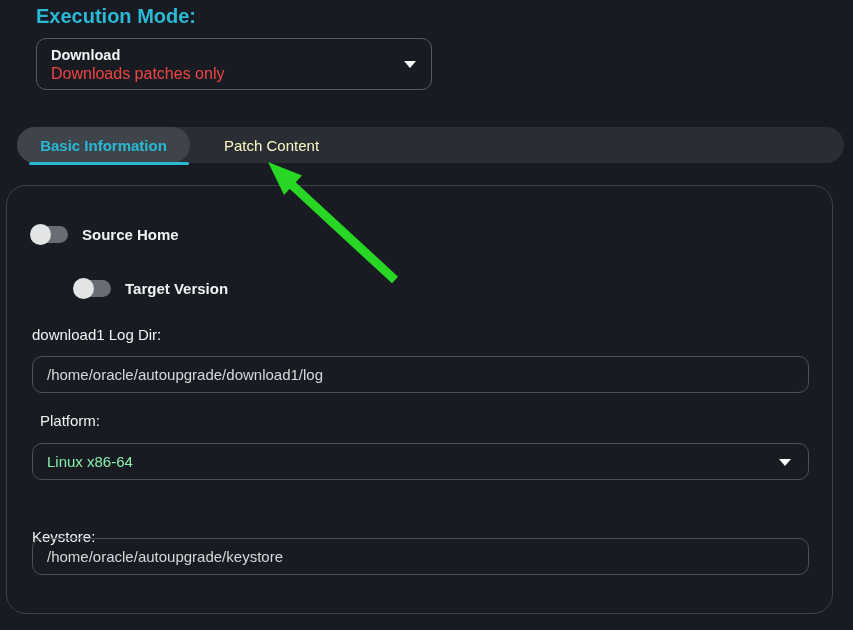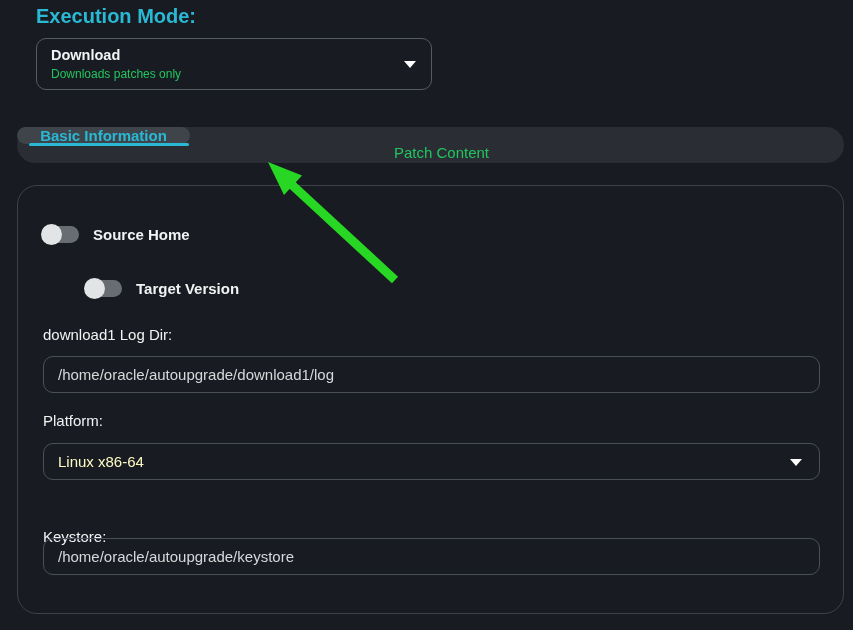--- a/index.html
+++ b/index.html
@@ -17,53 +17,53 @@
   .exec-label {
     position:absolute; left:36px; top:5px;
     font-size:20px; font-weight:bold; color:#29b9d4;
   }
   .exec-select {
     position:absolute; left:36px; top:38px; width:396px; height:52px;
     border:1px solid #555b62; border-radius:10px;
     padding:7px 14px 4px 14px; cursor:pointer;
   }
   .exec-sel-main { font-size:14.5px; font-weight:bold; color:#f2f3f4; line-height:19px; }
-  .exec-sel-desc { font-size:12px; color:#22c55e; line-height:18px; }
+  .exec-sel-desc { font-size:16px; color:#ef4444; line-height:18px; }
   .caret-down {
     position:absolute; right:15px; top:50%; margin-top:-3px;
     width:0; height:0;
     border-left:6px solid transparent; border-right:6px solid transparent;
     border-top:7px solid #ffffff;
   }
 
   
   .tabbar {
     position:absolute; left:17px; top:127px; width:827px; height:36px;
     background:#2a2e34; border-radius:18px;
-    display:flex; align-items:stretch;flex-direction:column;
+    display:flex; align-items:stretch;
   }
   .tab {
     display:flex; align-items:center; justify-content:center;
-    font-size:15px; color:#22c55e; cursor:pointer; white-space:nowrap;
+    font-size:15px; color:#fef9c3; cursor:pointer; white-space:nowrap;
   }
   .tab.active {
     position:relative; width:173px;
     background:#3f444b; border-radius:18px;
     color:#29b9d4; font-weight:bold;
   }
   .tab-underline {
     position:absolute; left:12px; bottom:-2px;
     width:160px; height:3px; background:#29b9d4; border-radius:2px;
   }
   .tab-patch { margin-left:22px; padding:0 12px; }
   .tab-dl { margin-left:26px; padding:0 12px; }
 
   
   .panel {
-    position:absolute; left:17px; top:185px; width:827px; height:429px;
+    position:absolute; left:6px; top:185px; width:827px; height:429px;
     border:1px solid #3d424a; border-radius:20px;
   }
   .toggle-row {
     position:absolute; left:24px; height:22px;
     display:flex; align-items:center; gap:14px;
   }
   .toggle-row.row1 { top:37px; }
   .toggle-row.row2 { top:91px;padding-left:43px; }
   .toggle {
     position:relative; width:37px; height:17px;
@@ -74,37 +74,37 @@
     width:21px; height:21px; border-radius:50%;
     background:#e3e4e5;
   }
   .toggle-label { font-size:15px; font-weight:bold; color:#f1f2f3; }
 
   .field-label {
     position:absolute; left:25px;
     font-size:15px; font-weight:normal; color:#f1f2f3;
   }
   .lbl1 { top:140px; }
-  .lbl2 { top:226px; }
+  .lbl2 { top:226px;margin-left:8px; }
   .lbl3 { top:314px;margin-top:28px; }
 
   .text-input {
     position:absolute; left:25px; width:777px; height:37px;
     background:transparent; border:1px solid #4a5058; border-radius:10px;
     color:#d6d8da; font-size:15px; font-family:"Liberation Sans", sans-serif;
     padding:0 14px; outline:none;
   }
   .inp1 { top:170px; }
   .inp3 { top:352px; }
 
   .select-box {
     position:absolute; left:25px; top:257px; width:777px; height:37px;
     border:1px solid #4a5058; border-radius:10px;
     display:flex; align-items:center; padding:0 14px;
-    color:#fef9c3; font-size:15px; cursor:pointer;
+    color:#86efac; font-size:15px; cursor:pointer;
   }
   .select-box .caret-down { right:17px; }
 
   
   .arrow-overlay {
     position:absolute; inset:0; width:853px; height:630px;
     pointer-events:none; z-index:10;
   }
 </style>
 </head>

